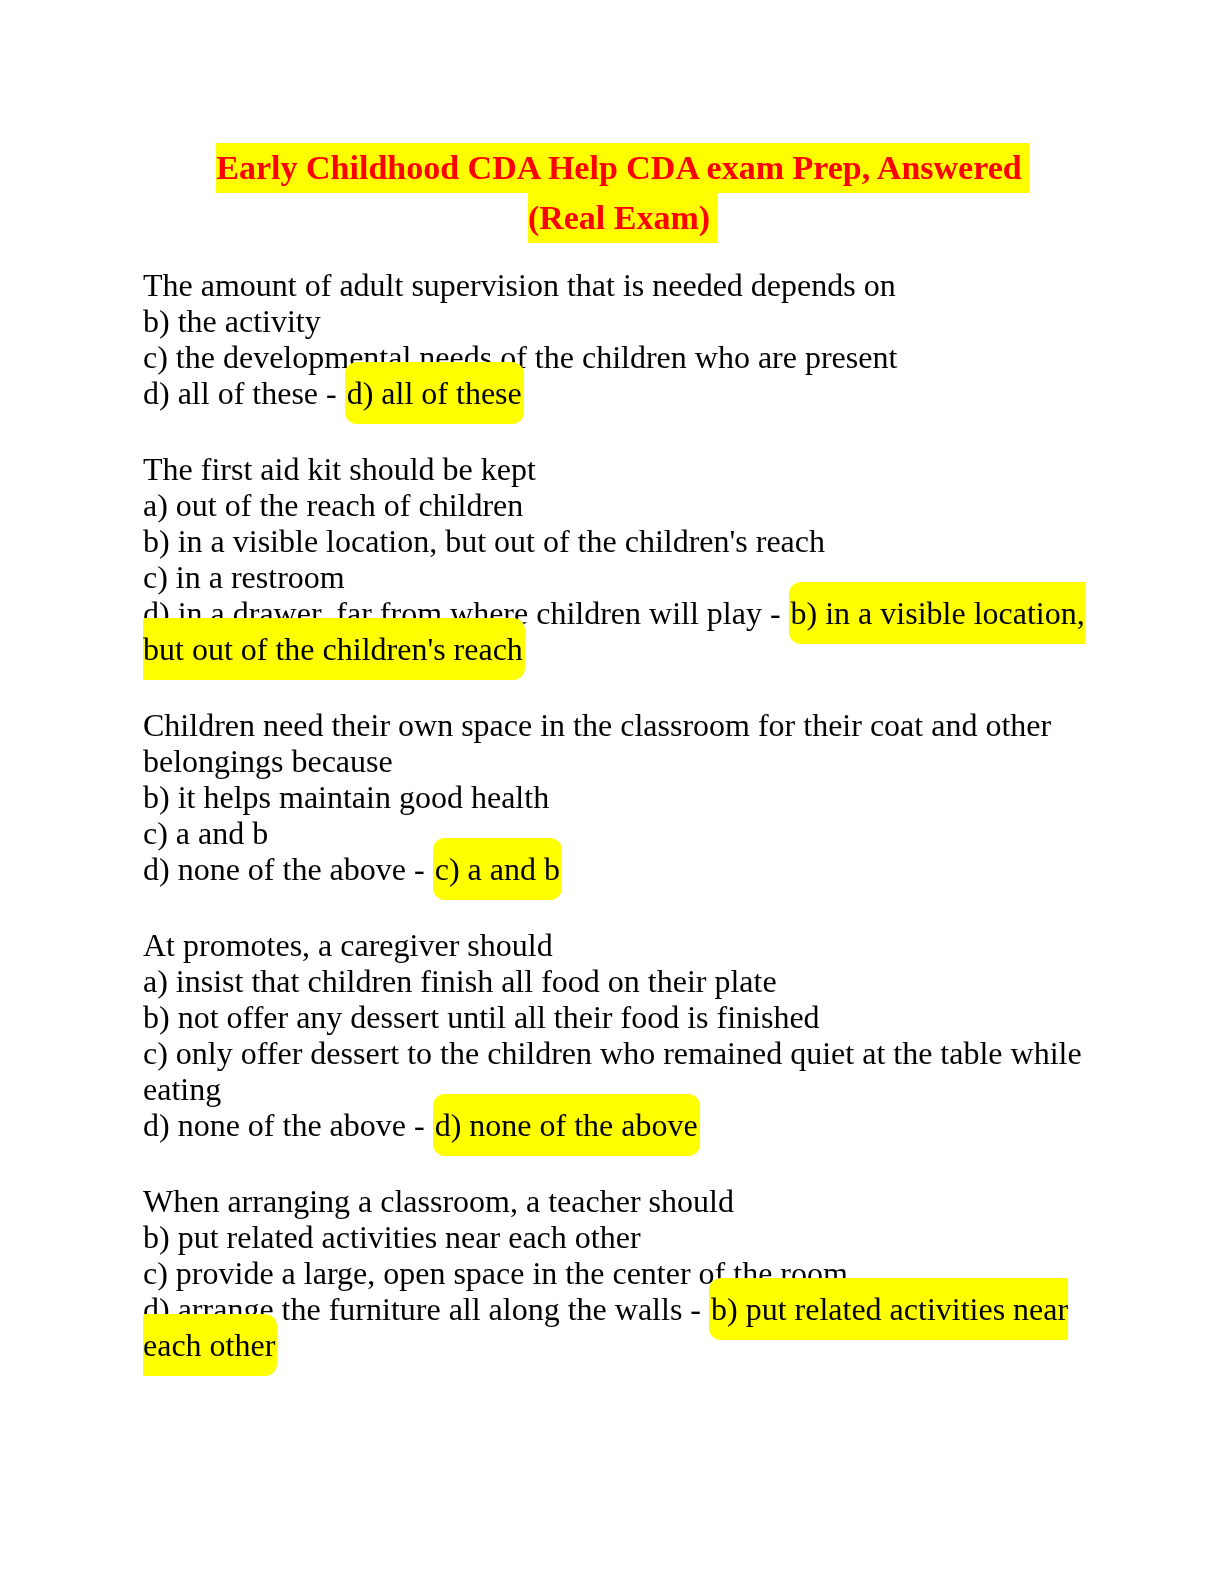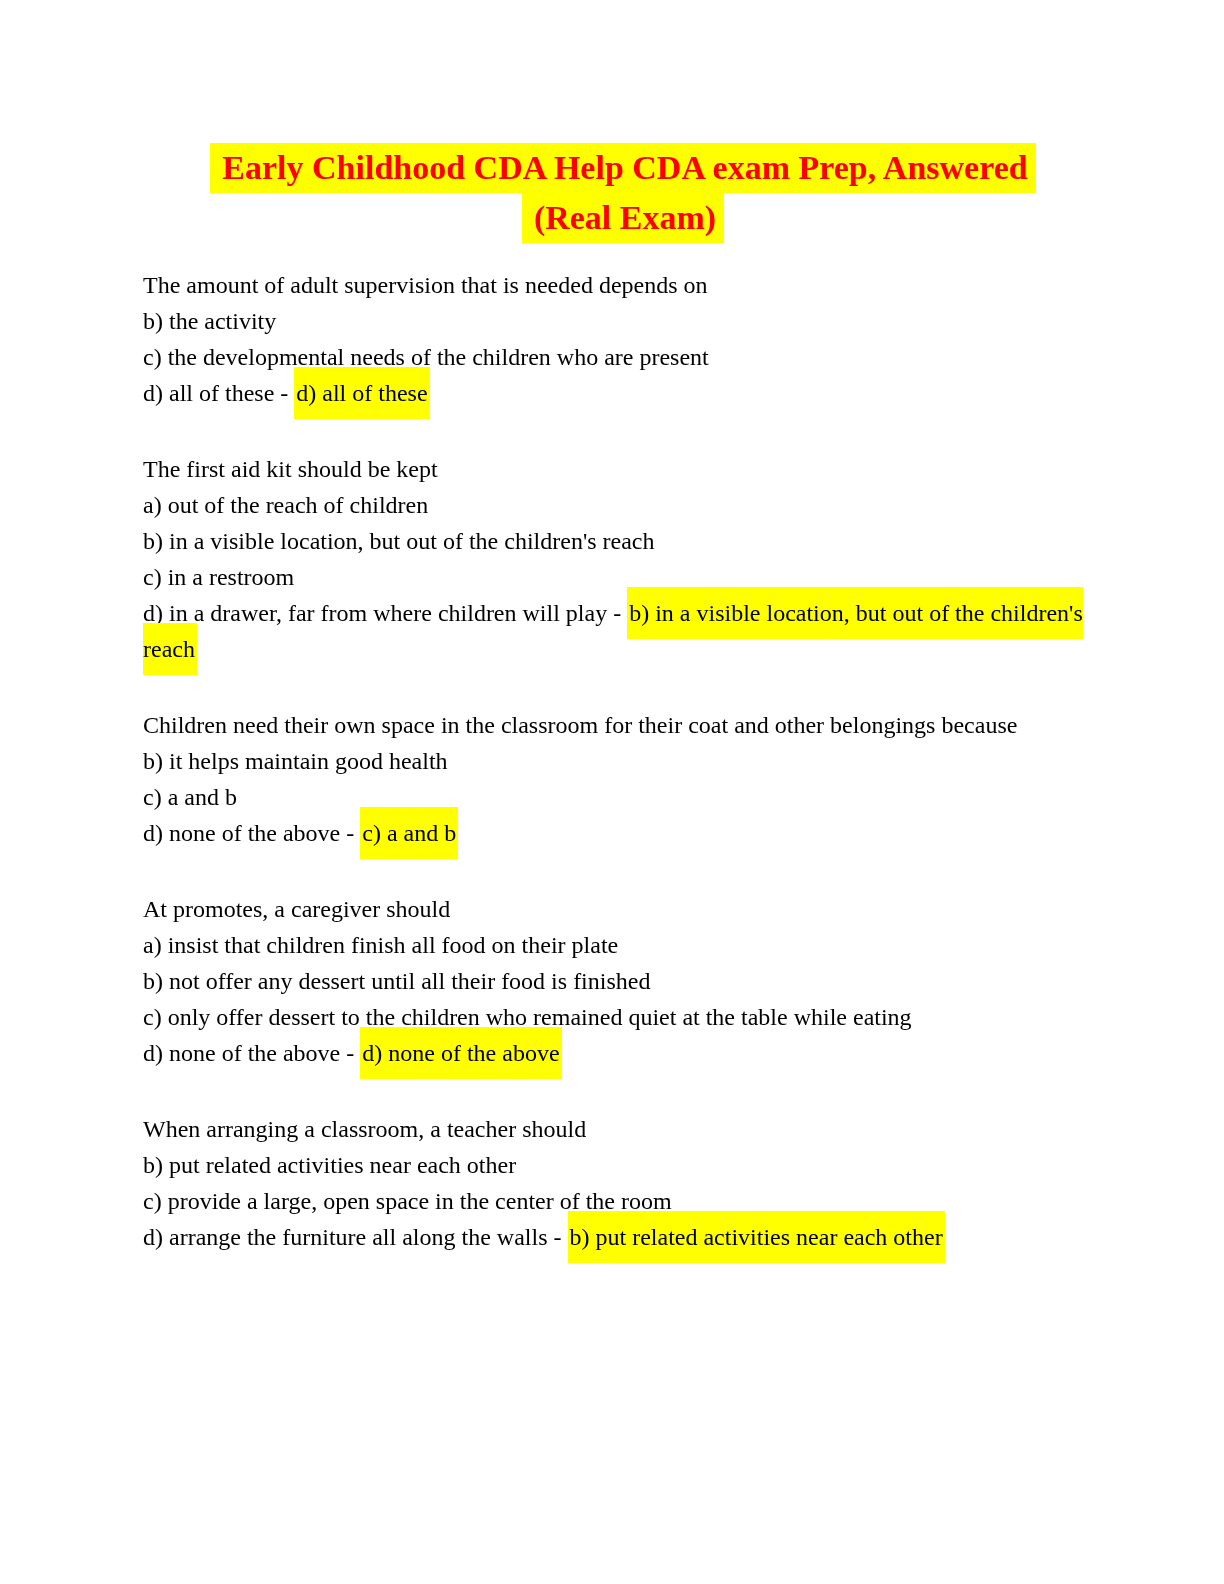--- a/index.html
+++ b/index.html
@@ -33,39 +33,40 @@
     font-size: 34px;
     color: #ff0000;
     margin-bottom: 24px;
   }
   .doc-title .title-line {
     line-height: 45px;
   }
   .doc-title .hl-title {
     display: inline-block;
     background: #ffff00;
-    padding: 2px 8px 3px 12px;
+    padding: 2px 8px 3px 0;
   }
   .body-text {
-    font-size: 24px;
+    font-size: 32px;
     line-height: 36px;
   }
   .question {
     margin-bottom: 40px;
   }
   .question:last-child {
     margin-bottom: 16px;
   }
   .line {
     margin: 0;
   }
   mark.hl {
     background: #ffff00;
     color: #000000;
     padding: 13px 2px;
+    border-radius: 12px;
   }
 </style>
 </head>
 <body>
 
 <div class="page">
   <div class="content">
 
     <div class="doc-title">
       <div class="title-line"><span class="hl-title">Early Childhood CDA Help CDA exam Prep, Answered</span></div>

